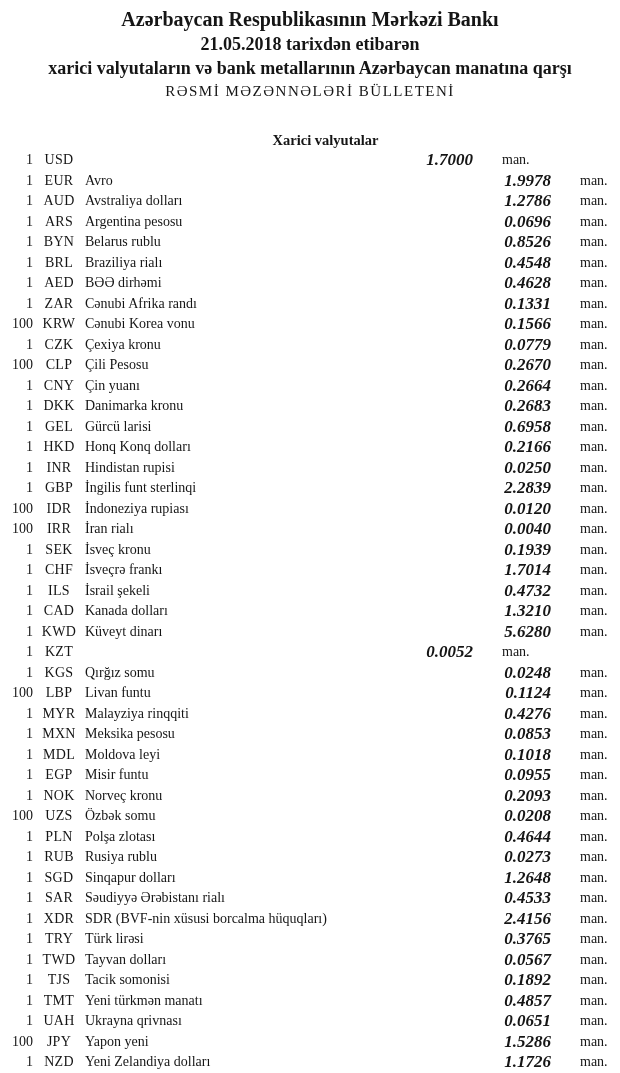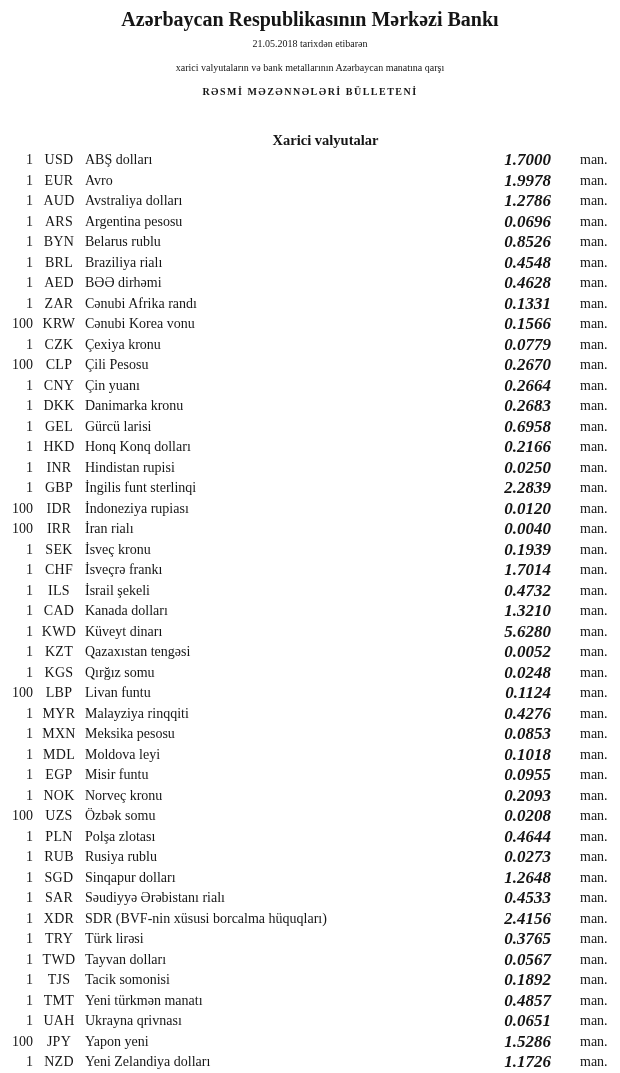--- a/index.html
+++ b/index.html
@@ -9,24 +9,24 @@
     overflow: hidden;
     font-family: "Liberation Serif", serif;
     color: #151515;
   }
   .page { width: 620px; height: 1073px; }
   .hdr { padding-top: 6px; text-align: center; }
   .title {
     font-size: 20px; font-weight: bold; line-height: 26px;
   }
   .sub {
-    font-size: 10px; font-weight: normal; line-height: 24px;
+    font-size: 18px; font-weight: bold; line-height: 24px;
   }
   .bulletin {
-    font-size: 10px; font-weight: bold; line-height: 23px;
+    font-size: 15px; font-weight: normal; line-height: 23px;
     letter-spacing: 1.5px;
   }
   .section-title {
     margin-top: 27px;
     text-align: center;
     font-size: 14.5px; font-weight: bold; line-height: 20px; padding-left: 31px;
   }
   .table { padding: 0 12px 0 0; }
   .row {
     display: grid;
@@ -56,21 +56,20 @@
     <div class="sub">xarici valyutaların və bank metallarının Azərbaycan manatına qarşı</div>
     <div class="bulletin">RƏSMİ MƏZƏNNƏLƏRİ BÜLLETENİ</div>
   </div>
 
   <div class="section-title">Xarici valyutalar</div>
 
   <div class="table">
   <div class="row">
     <span class="qty">1</span>
     <span class="code">USD</span>
-    <span class="name">ABŞ dolları</span>
     <span class="rate">1.7000</span>
     <span class="unit">man.</span>
   </div>
 
   <div class="row">
     <span class="qty">1</span>
     <span class="code">EUR</span>
     <span class="name">Avro</span>
     <span class="rate">1.9978</span>
     <span class="unit">man.</span>
@@ -248,21 +247,20 @@
     <span class="qty">1</span>
     <span class="code">KWD</span>
     <span class="name">Küveyt dinarı</span>
     <span class="rate">5.6280</span>
     <span class="unit">man.</span>
   </div>
 
   <div class="row">
     <span class="qty">1</span>
     <span class="code">KZT</span>
-    <span class="name">Qazaxıstan tengəsi</span>
     <span class="rate">0.0052</span>
     <span class="unit">man.</span>
   </div>
 
   <div class="row">
     <span class="qty">1</span>
     <span class="code">KGS</span>
     <span class="name">Qırğız somu</span>
     <span class="rate">0.0248</span>
     <span class="unit">man.</span>

